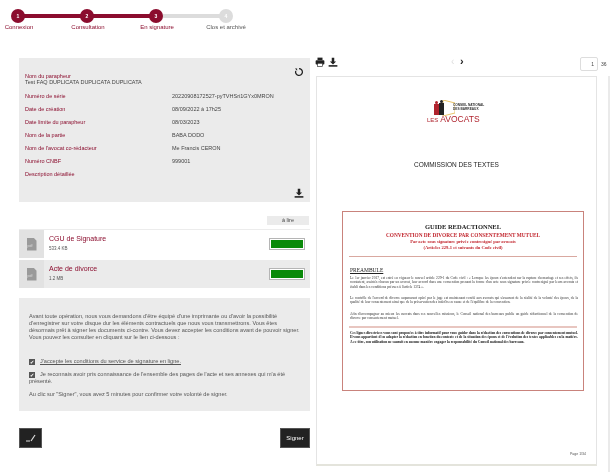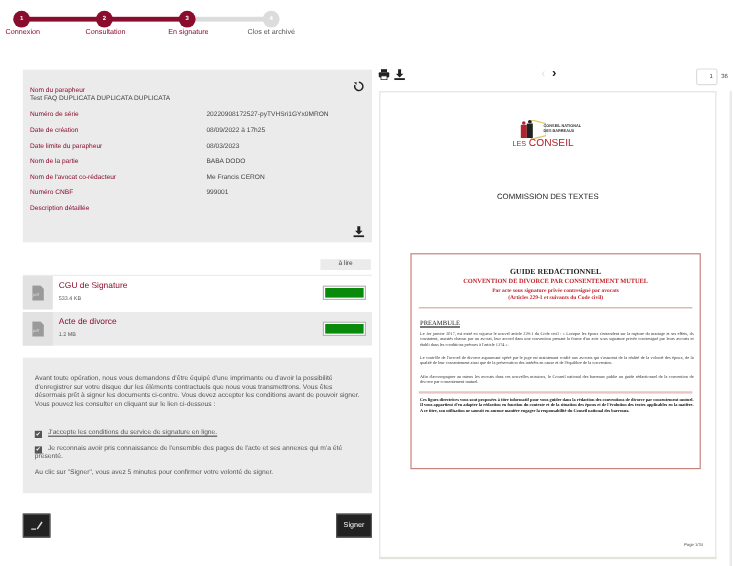--- a/index.html
+++ b/index.html
@@ -210,21 +210,21 @@
   <div class="logo">
     <svg width="24" height="16" viewBox="0 0 24 16" style="position:absolute;left:4px;top:2px;">
       <polygon points="12,0 24,3 24,13 12,16" fill="none" stroke="#e9c46a" stroke-width="1"></polygon>
       <rect x="3" y="4" width="5" height="11" fill="#b0242e"></rect>
       <rect x="8" y="3" width="5" height="12" fill="#222"></rect>
       <circle cx="5.5" cy="2.5" r="1.5" fill="#b0242e"></circle>
       <circle cx="10.5" cy="1.5" r="1.5" fill="#222"></circle>
     </svg>
     <div class="logo-text-top" style="width:36px;">CONSEIL NATIONAL DES BARREAUX</div>
     <div class="logo-avocats">
-      <small>LES</small> <span>CONSEIL</span>
+      <small>LES</small> <span>AVOCATS</span>
     </div>
   </div>
   <div class="commission">COMMISSION DES TEXTES</div>
 
   <div class="guide-box">
     <div class="guide-title">GUIDE REDACTIONNEL</div>
     <div class="guide-sub" style="top:20px;font-size:5.3px;">CONVENTION DE DIVORCE PAR CONSENTEMENT MUTUEL</div>
     <div class="guide-sub" style="top:27px;font-size:4.6px;">Par acte sous signature privée contresigné par avocats</div>
     <div class="guide-sub" style="top:33px;font-size:4.6px;">(Articles 229-1 et suivants du Code civil)</div>
     <div class="guide-rule" style="top:44px;"></div>

